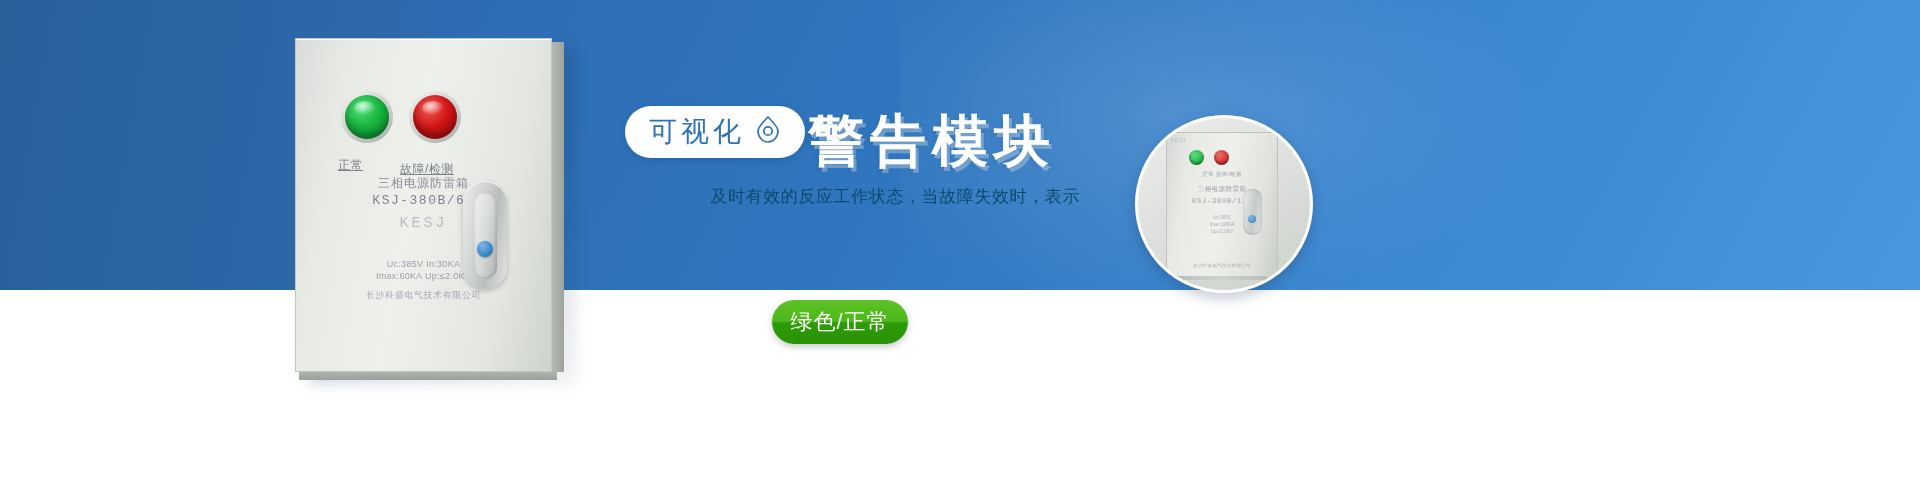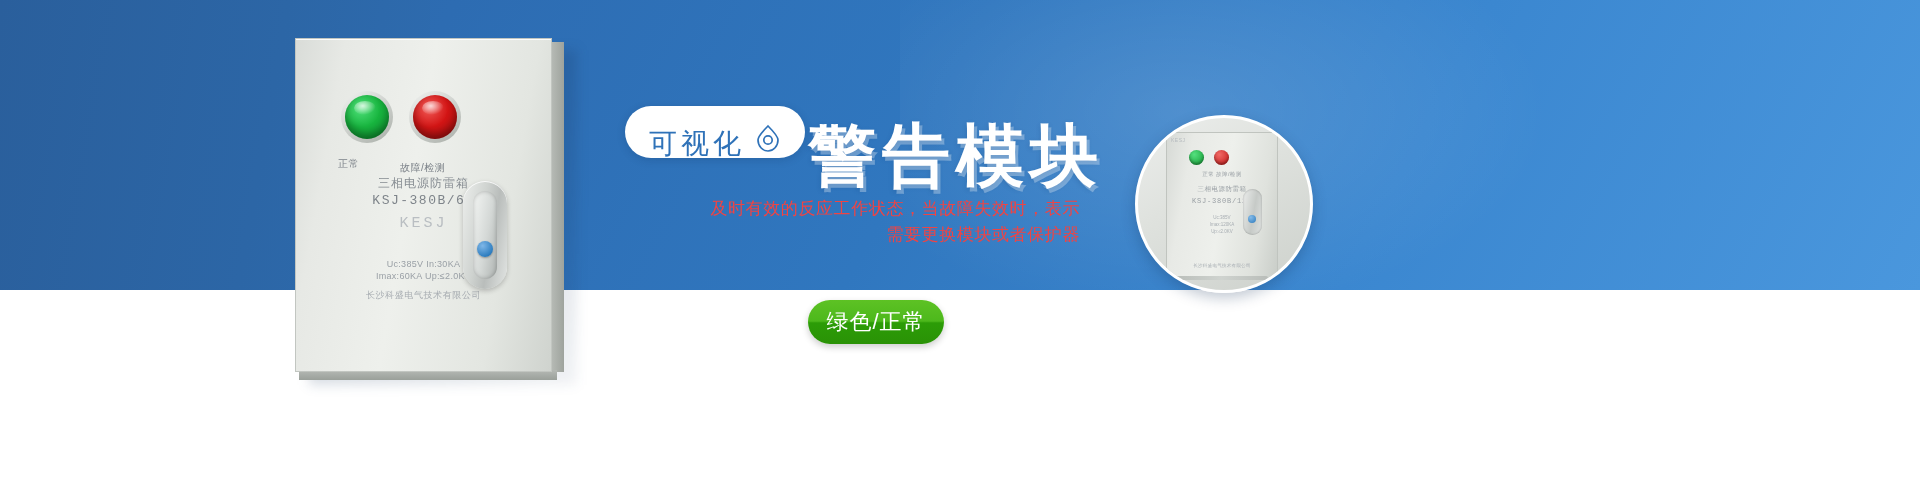--- a/index.html
+++ b/index.html
@@ -64,22 +64,23 @@
   .lamp .gloss{
     position:absolute;left:9px;top:6px;width:22px;height:14px;border-radius:50%;
     background:radial-gradient(ellipse at 40% 35%,rgba(255,255,255,.78),rgba(255,255,255,0) 70%);
   }
   .lamp-green{left:49px;top:56px;}
   .lamp-green .dome{background:radial-gradient(circle at 36% 30%,#4fe07a 0%,#18b53f 46%,#0a8a2c 100%);}
   .lamp-red{left:117px;top:56px;}
   .lamp-red .dome{background:radial-gradient(circle at 36% 30%,#f05a56 0%,#d31515 46%,#9c0d0d 100%);}
 
   .lamp-label{
-    position:absolute;font-size:10px;color:#7c8289;letter-spacing:.5px;
+    position:absolute;font-size:12px;color:#7c8289;letter-spacing:.5px;
     white-space:nowrap;
+    text-decoration:underline;
   }
   .lbl-normal{left:42px;top:118px;}
   .lbl-fault{left:104px;top:122px;}
 
   .dev-text{
     position:absolute;left:0;width:255px;text-align:center;
     color:#8b9096;white-space:nowrap;
   }
   .dev-title{top:136px;font-size:12px;letter-spacing:1px;color:#868c92;}
   .dev-model{top:154px;font-size:13px;letter-spacing:1.5px;color:#7e848a;font-family:"Liberation Mono","DejaVu Sans Mono",monospace;}
@@ -101,46 +102,46 @@
   }
   .handle-knob{
     position:absolute;left:14px;top:60px;width:16px;height:16px;border-radius:50%;
     background:radial-gradient(circle at 35% 30%,#7fb7e8,#2f7ec0 70%,#1d5b93 100%);
     box-shadow:0 1px 2px rgba(0,0,0,.3);
   }
 
   
   .pill{
     position:absolute;left:625px;top:106px;height:52px;
-    display:flex;align-items:flex-end;gap:10px;
+    display:flex;align-items:center;gap:10px;
     padding:0 24px;border-radius:26px;background:#ffffff;
     box-shadow:0 2px 8px rgba(10,40,80,.18);
   }
   .pill-text{
     font-size:28px;color:#2f72b8;letter-spacing:4px;line-height:1;
   }
   .pill-icon{display:block;}
 
   .headline{
     position:absolute;left:808px;top:75px;
-    font-size:68px;font-weight:bold;color:#ffffff;
+    font-size:56px;font-weight:bold;color:#ffffff;
     letter-spacing:6px;line-height:1;white-space:nowrap;
     text-shadow:3px 4px 0 rgba(255,255,255,.30), 0 2px 5px rgba(20,60,110,.22);
   }
 
   .subtitle{
-    position:absolute;left:620px;top:196px;width:460px;
-    text-align:right;color:#ef4444;font-size:17px;line-height:1.55;
+    position:absolute;left:620px;top:184px;width:460px;
+    text-align:right;color:#0c4a6e;font-size:17px;line-height:1.55;
     letter-spacing:.6px;
   }
   .subtitle div{white-space:nowrap;}
 
   
   .badges{
-    position:absolute;left:808px;top:300px;display:flex;gap:24px;align-items:center;
+    position:absolute;left:772px;top:300px;display:flex;gap:24px;align-items:center;
   }
   .badge{
     height:44px;min-width:136px;border-radius:22px;
     display:flex;align-items:center;justify-content:center;
     color:#ffffff;font-size:22px;letter-spacing:1px;
     box-shadow:0 3px 7px rgba(0,0,0,.20);
   }
   .badge-green{
     background:linear-gradient(180deg,#5dc224 0%,#4db81c 48%,#2c9c07 52%,#2a9206 100%);
   }
@@ -239,21 +240,20 @@
         <path d="M13 2 C20 9 23 13 23 16 C23 22 18.5 27 13 27 C7.5 27 3 22 3 16 C3 13 6 9 13 2 Z" stroke="#2f72b8" stroke-width="1.7" fill="none"></path>
         <circle cx="13" cy="16" r="4.2" stroke="#2f72b8" stroke-width="1.7" fill="none"></circle>
       </svg>
     </span>
   </div>
 
   <h1 class="headline">警告模块</h1>
 
   <div class="subtitle">
     <div>及时有效的反应工作状态，当故障失效时，表示</div>
-    <div>需要更换模块或者保护器</div>
   </div>
 
   <div class="badges">
     <div class="badge badge-green">
       <span>绿色/正常</span>
     </div>
   </div>
 
   <div class="inset">
     <div class="inset-box">

